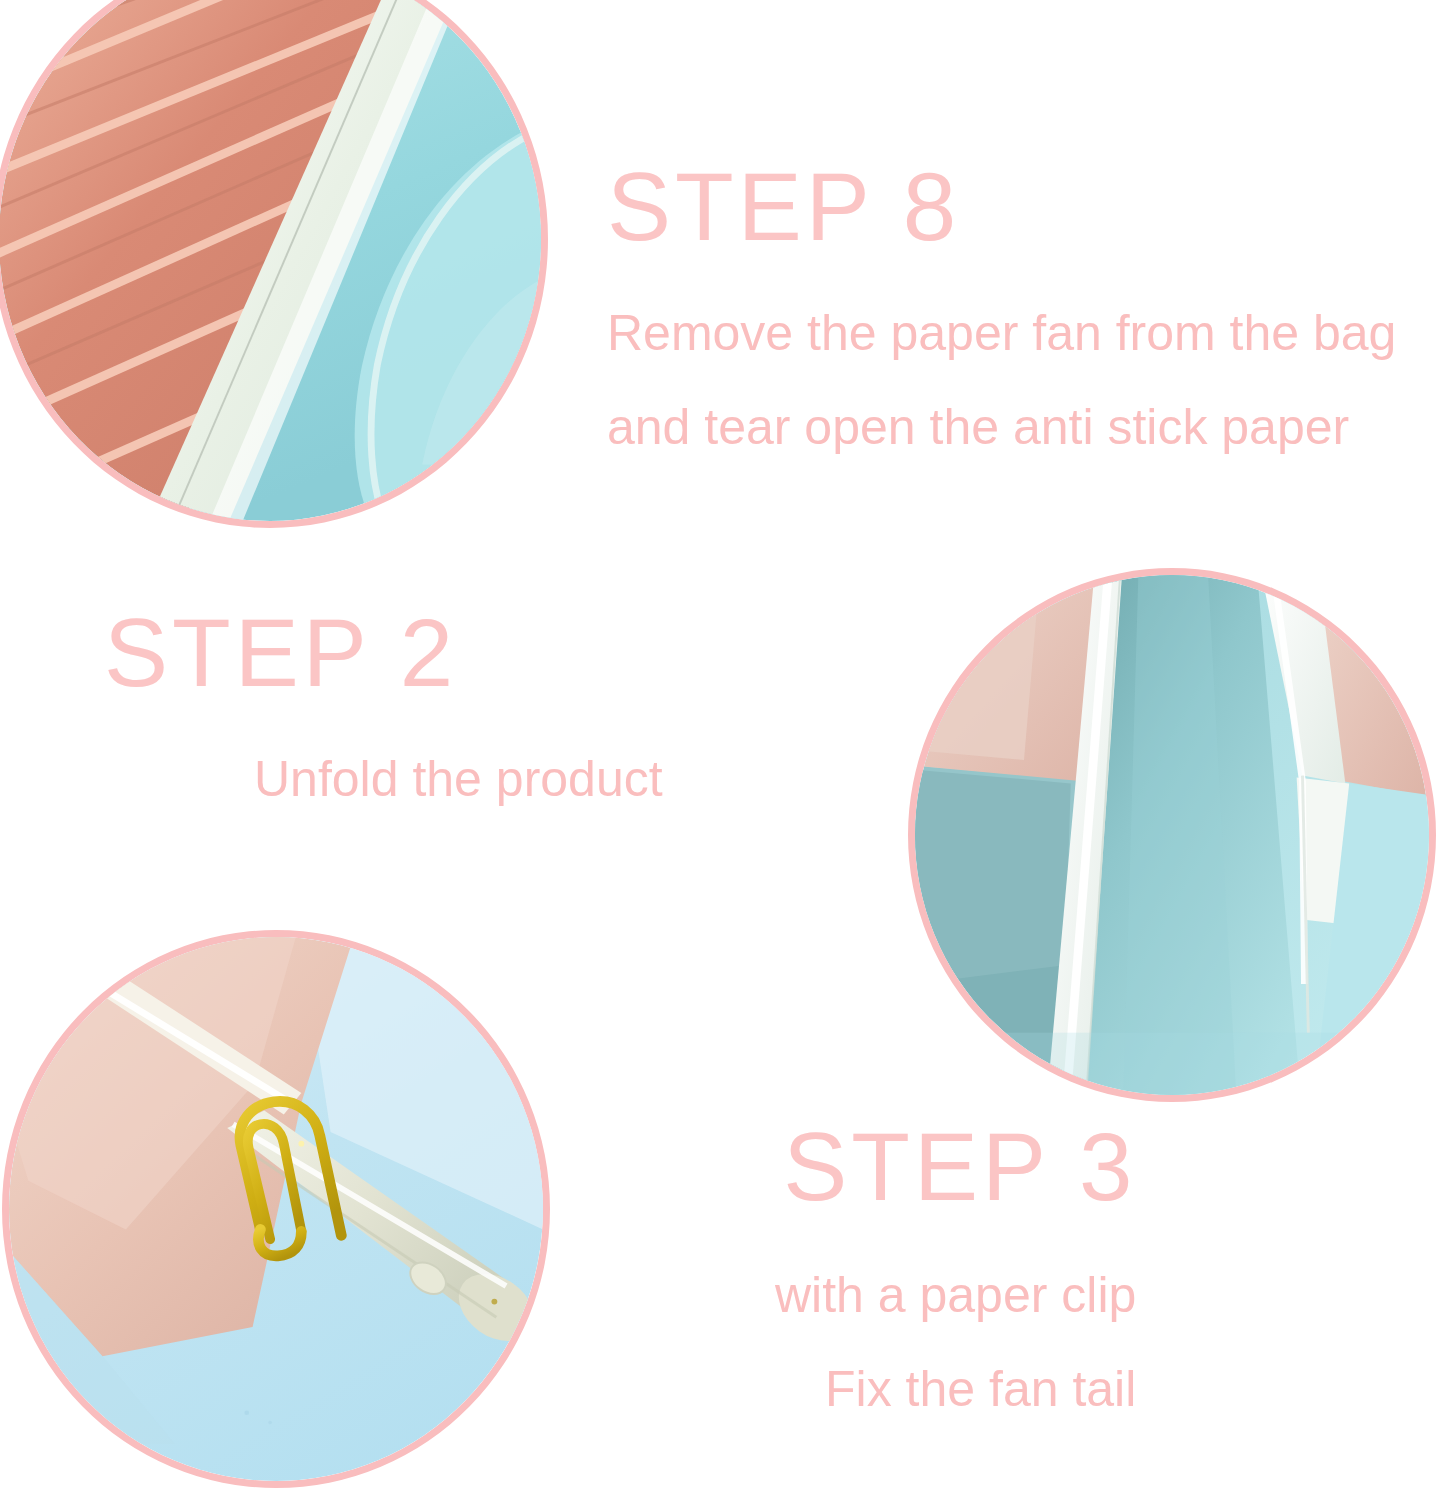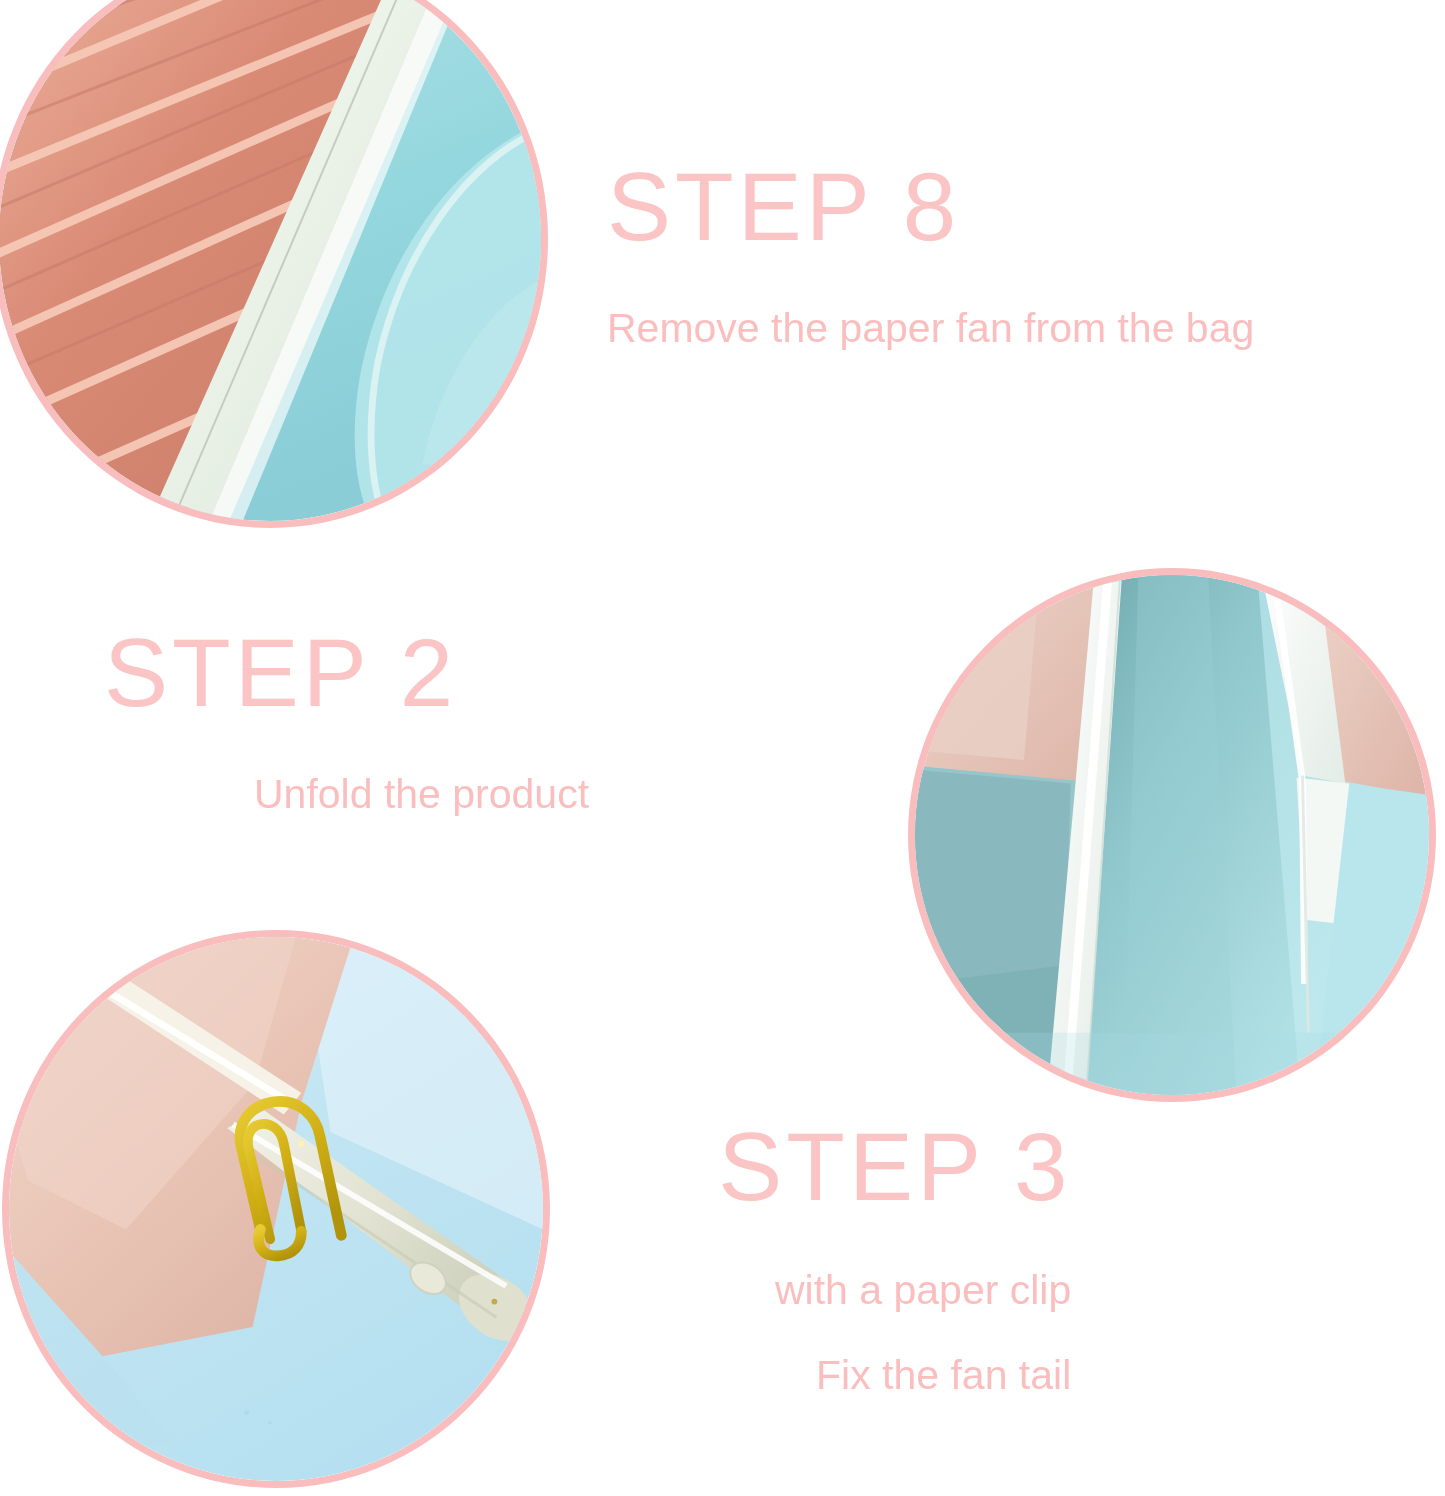--- a/index.html
+++ b/index.html
@@ -67,34 +67,34 @@
     font-size: 96px;
     font-weight: 400;
     letter-spacing: 4px;
     color: #fbc5c5;
     line-height: 1.02;
     white-space: nowrap;
     margin: 0;
   }
   .step-line {
     font-family: "Liberation Sans Narrow", "Liberation Sans", "DejaVu Sans", sans-serif;
-    font-size: 41px;
+    font-size: 50px;
     font-weight: 400;
     color: #fabebe;
     line-height: 1.0;
     white-space: nowrap;
     margin: 0;
   }
   .step-body { margin-top: 44px; }
   .step-body .step-line + .step-line { margin-top: 44px; }
 
   #text-step1 { left: 607px; top: 158px; text-align: left; }
   #text-step1 .step-body { margin-top: 52px; }
 
-  #text-step2 { left: 104px; top: 624px; text-align: left; }
+  #text-step2 { left: 104px; top: 604px; text-align: left; }
   #text-step2 .step-body { margin-top: 52px; margin-left: 150px; }
 
   #text-step3 { left: 645px; top: 1118px; text-align: right; }
   #text-step3 .step-body { margin-top: 54px; margin-left: 130px; }
 </style>
 </head>
 <body>
 
 <div id="poster">
 
@@ -156,20 +156,21 @@
           <path d="M556,330 C500,360 452,430 434,520 L556,520 Z" fill="#c7ecef" opacity="0.45"></path>
         </g>
       </svg>
     </div>
   </div>
 
   <div class="step-block" id="text-step1">
     <div class="step-title">STEP 8</div>
     <div class="step-body">
       <div class="step-line">Remove the paper fan from the bag</div>
+      <div class="step-line">and tear open the anti stick paper</div>
     </div>
   </div>
 
   <div class="step-block" id="text-step2">
     <div class="step-title">STEP 2</div>
     <div class="step-body">
       <div class="step-line">Unfold the product</div>
     </div>
   </div>
 

